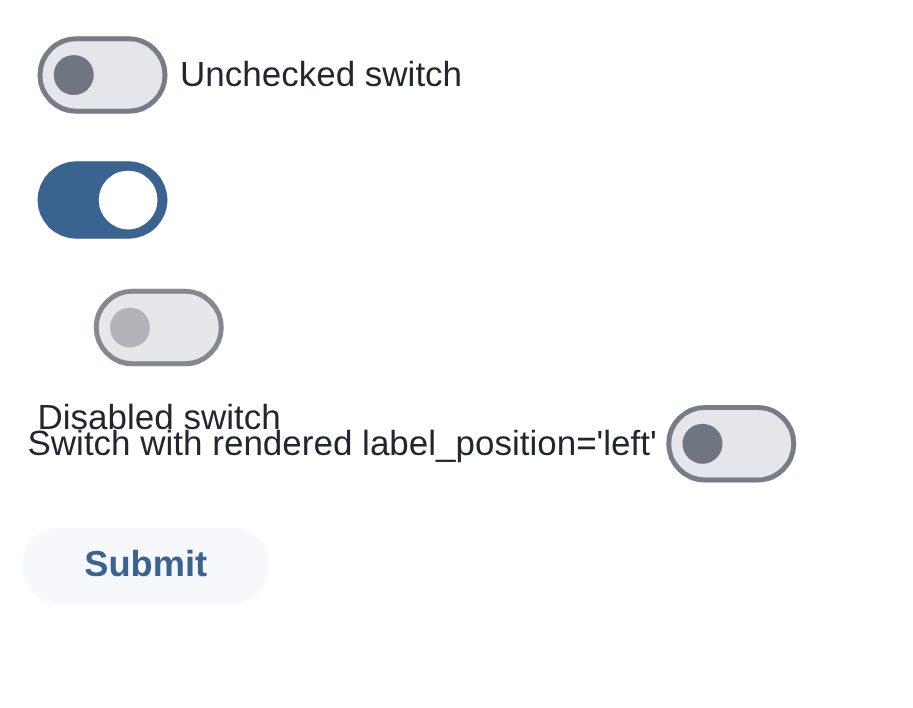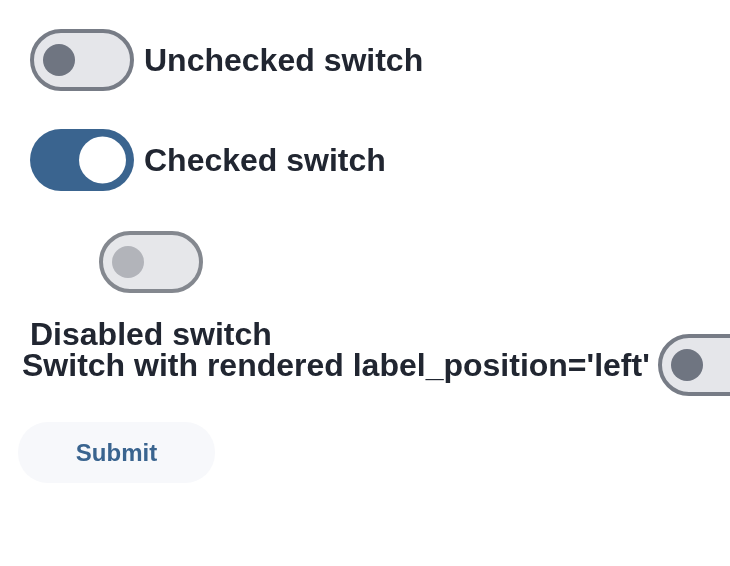--- a/index.html
+++ b/index.html
@@ -16,28 +16,27 @@
   }
 
   .row {
     position: absolute;
     display: flex;
     align-items: center;
   }
   #row-unchecked { left: 30px; top: 29px;  gap: 10px; }
   #row-checked   { left: 30px; top: 129px; gap: 10px; }
   #row-disabled  { left: 30px; top: 231px; gap: 10px; flex-direction: column; }
-  #row-left      { left: 22px; top: 334px; gap: 8px;  }
+  #row-left      { left: 22px; top: 324px; gap: 8px;  }
 
   .switch-label {
-    font-size: 32px;
+    font-size: 28px;
     line-height: 62px;
     color: var(--label-text, #212631);
     white-space: nowrap;
-    font-weight: bold;
   }
 
   
   .switch {
     position: relative;
     width: 104px;
     height: 62px;
     border-radius: 31px;
     box-sizing: border-box;
     flex: 0 0 auto;
@@ -83,40 +82,39 @@
     position: absolute;
     left: 18px;
     top: 422px;
     width: 197px;
     height: 61px;
     border: none;
     border-radius: 30px;
     background: var(--button-bg, #f7f8fb);
     color: var(--button-text, #3a648f);
     font-family: "Liberation Sans", sans-serif;
-    font-size: 24px;
+    font-size: 29px;
     font-weight: 600;
     cursor: pointer;
   }
 </style>
 </head>
 <body style="--page-bg: #ffffff; --label-text: #212631; --checked-track: #3a648f; --checked-thumb: #ffffff; --unchecked-track: #e5e6ea; --unchecked-thumb: #6f7581; --track-outline: #777c86; --disabled-track: #e6e7ea; --disabled-thumb: #b2b4ba; --disabled-outline: #84888f; --button-bg: #f7f8fb; --button-text: #3a648f;">
 
 <div class="row" id="row-unchecked">
   <span class="switch unchecked" role="switch" aria-checked="false">
     <span class="thumb"></span>
   </span>
   <span class="switch-label">Unchecked switch</span>
 </div>
 
 <div class="row" id="row-checked">
   <span class="switch checked" role="switch" aria-checked="true">
     <span class="thumb"></span>
   </span>
-  <span class="switch-label">Checked switch</span>
 </div>
 
 <div class="row" id="row-disabled">
   <span class="switch disabled" role="switch" aria-checked="false" aria-disabled="true">
     <span class="thumb"></span>
   </span>
   <span class="switch-label">Disabled switch</span>
 </div>
 
 <div class="row" id="row-left">

